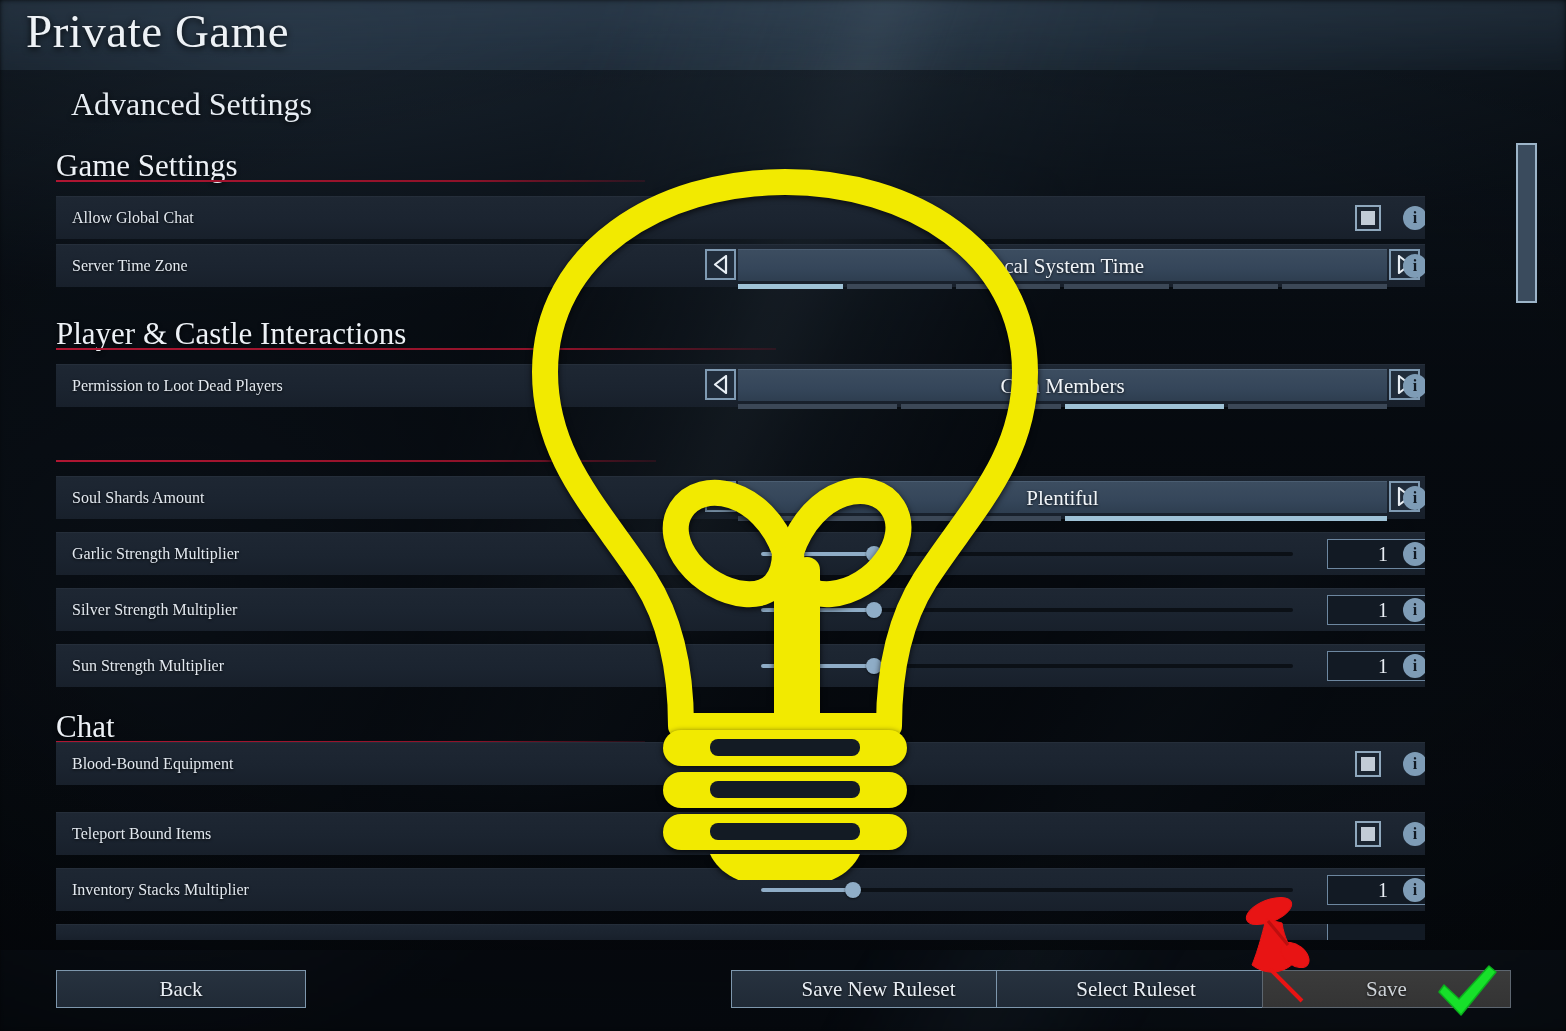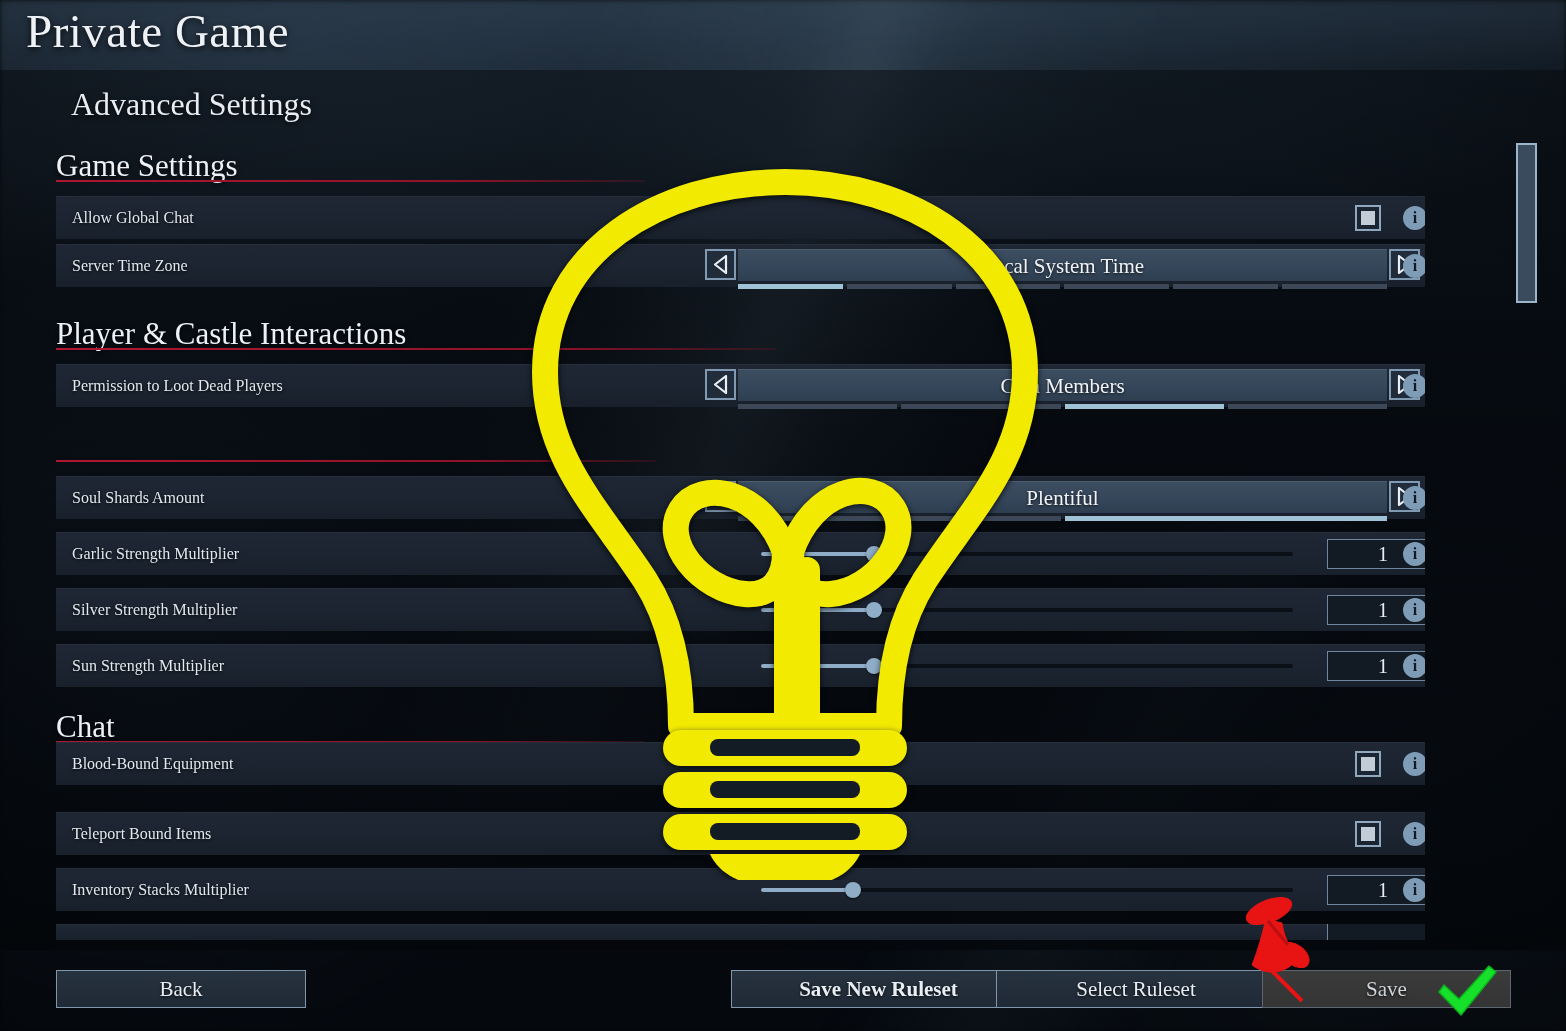--- a/index.html
+++ b/index.html
@@ -110,21 +110,21 @@
   #sbthumb{position:absolute;left:1516px;top:143px;width:21px;height:160px;z-index:5;
     border:2px solid #9db5c9;background:#3a4b5d;box-sizing:border-box;}
 
   
   #bottom{position:absolute;left:0;top:950px;width:1566px;height:81px;z-index:6;}
   .btn{position:absolute;top:20px;height:38px;border:1px solid #7e97ad;box-sizing:border-box;
     background:linear-gradient(180deg,#27323f 0%,#202a36 100%);
     color:#e9eef4;font-size:21px;line-height:36px;text-align:center;
     text-shadow:0 1px 3px rgba(0,0,0,.85);}
   #btn-back{left:56px;width:250px;}
-  #btn-savenew{left:731px;width:295px;font-weight:bold;}
+  #btn-savenew{left:731px;width:295px;}
   #btn-select{left:996px;width:280px;}
   #btn-save{left:1262px;width:249px;border-color:#5d6670;
     background:linear-gradient(180deg,#3b3b3b 0%,#343434 100%);color:#cfd4d9;}
 
   
   #bulb{position:absolute;left:505px;top:160px;width:560px;height:720px;z-index:9;
     pointer-events:none;}
   #pin{position:absolute;left:1238px;top:893px;width:120px;height:115px;z-index:11;}
   #check{position:absolute;left:1434px;top:963px;width:66px;height:56px;z-index:11;}
 </style>

